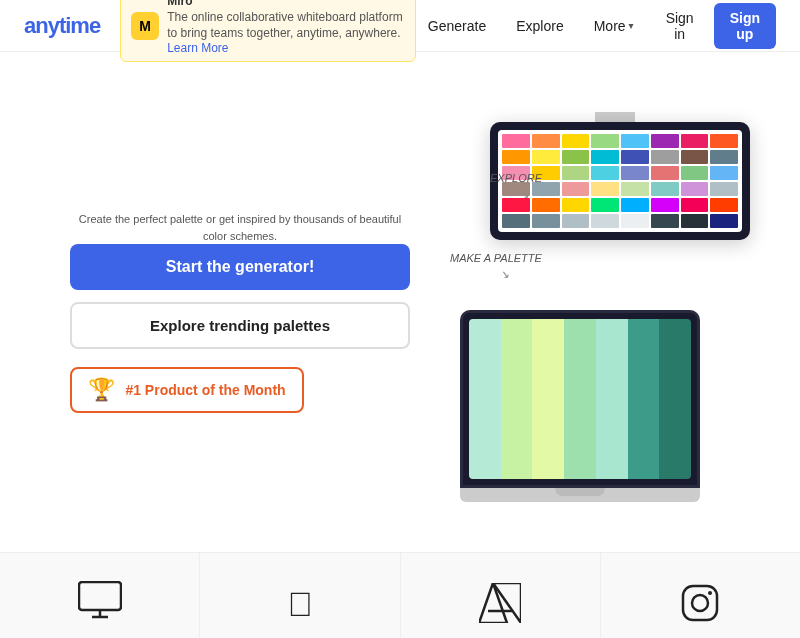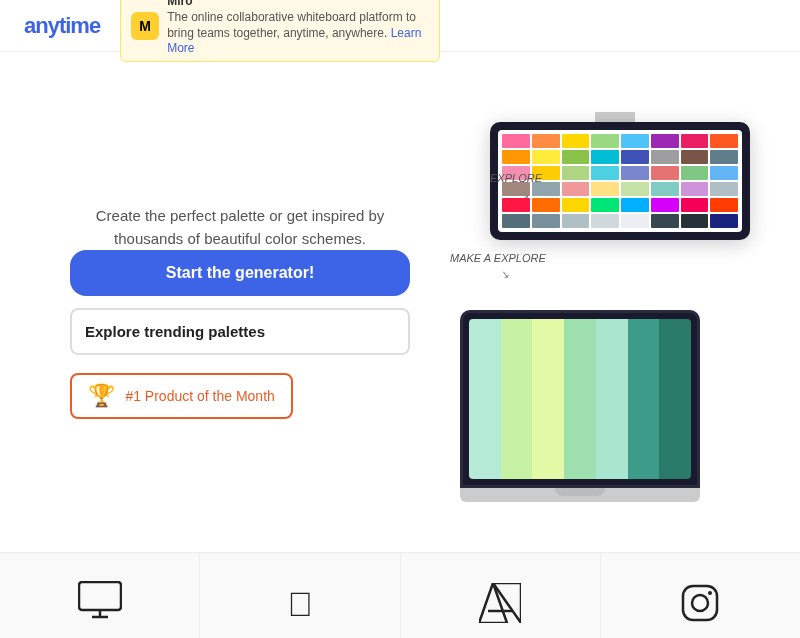--- a/index.html
+++ b/index.html
@@ -42,40 +42,40 @@
       border: none; border-radius: 6px; cursor: pointer; font-weight: 600;
     }
 
     
     .hero {
       display: flex; align-items: center; padding: 40px 50px 20px 70px;
       min-height: 500px; gap: 20px;
     }
     .hero-left { flex: 0 0 340px; }
     .hero-title { font-size: 38px; font-weight: 900; line-height: 1.15; color: #111; margin-bottom: 18px; }
-    .hero-sub { font-size: 15px; color: #555; line-height: 1.5; text-align: center; }
+    .hero-sub { font-size: 11px; color: #555; line-height: 1.5; text-align: center; }
     .btn-primary {
       display: block; width: 100%; padding: 14px; background: #3d63e7; color: #fff;
-      border: none; border-radius: 16px; font-size: 16px; font-weight: 700;
+      border: none; border-radius: 8px; font-size: 16px; font-weight: 700;
       cursor: pointer; margin-bottom: 12px; text-align: center;
     }
     .btn-secondary {
       display: block; width: 100%; padding: 13px; background: #fff; color: #222;
       border: 2px solid #ddd; border-radius: 8px; font-size: 15px; font-weight: 600;
-      cursor: pointer; margin-bottom: 18px; text-align: left;
+      cursor: pointer; margin-bottom: 18px; text-align: center;
     }
     .product-hunt-badge {
       display: inline-flex; align-items: center; gap: 10px;
       border: 2px solid #e85d26; border-radius: 8px; padding: 8px 16px;
       cursor: pointer;
     }
     .ph-trophy { font-size: 22px; }
     .ph-text { line-height: 1.3; }
     .ph-label { font-size: 10px; color: #e85d26; font-weight: 600; }
-    .ph-rank { font-size: 14px; color: #e85d26; font-weight: 400; }
+    .ph-rank { font-size: 14px; color: #e85d26; font-weight: 700; }
 
     
     .hero-right { flex: 1; position: relative; display: flex; justify-content: center; align-items: center; min-height: 400px; }
 
     
     .monitor {
       position: absolute; right: 0; top: 10px;
       width: 260px; background: #1a1a2e; border-radius: 10px;
       padding: 8px; box-shadow: 0 4px 20px rgba(0,0,0,0.2);
     }
@@ -123,20 +123,30 @@
 <nav>
   <div class="nav-logo">
     <span>anytime</span>
   </div>
   <div class="miro-banner">
     <div class="miro-icon">M</div>
     <div class="miro-text">
       <strong>Miro</strong>
       <p><span>The online collaborative whiteboard platform to bring teams together, anytime, anywhere.</span> <a href="#">Learn More</a></p>
     </div>
+  </div>
+  <div class="nav-links">
+    <button class="nav-link">Generate</button>
+    <button class="nav-link">Explore</button>
+    <button class="nav-link nav-more">
+      <span>More</span>
+      <span class="chevron-down">▾</span>
+    </button>
+    <button class="nav-signin">Sign in</button>
+    <button class="nav-signup">Sign up</button>
   </div>
 </nav>
 
 <section class="hero">
   <div class="hero-left">
     <p class="hero-sub">Create the perfect palette or get inspired by thousands of beautiful color schemes.</p>
     <button class="btn-primary">Start the generator!</button>
     <button class="btn-secondary">Explore trending palettes</button>
     <div class="product-hunt-badge">
       <span class="ph-trophy">🏆</span>
@@ -205,21 +215,21 @@
       </div>
       <div class="monitor-stand"></div>
       <div class="monitor-base"></div>
     </div>
 
     <div class="annotation" style="top:60px; left:60px;">
       <span>EXPLORE</span>
       <div style="margin-top:4px; margin-left:30px; color:#888;">↘</div>
     </div>
     <div class="annotation" style="top:140px; left:20px;">
-      <span>MAKE A EXPLORE</span>
+      <span>MAKE A PALETTE</span>
       <div style="margin-top:4px; margin-left:50px; color:#888;">↘</div>
     </div>
 
     <div style="position:absolute; left:30px; bottom:10px; width:240px;">
       <div class="laptop-screen">
         <div class="laptop-display">
           <div class="palette-cols" id="palette-cols">
               <div class="palette-col" style="background: rgb(181, 234, 215);"></div>
               <div class="palette-col" style="background: rgb(199, 242, 164);"></div>
               <div class="palette-col" style="background: rgb(227, 249, 166);"></div>

